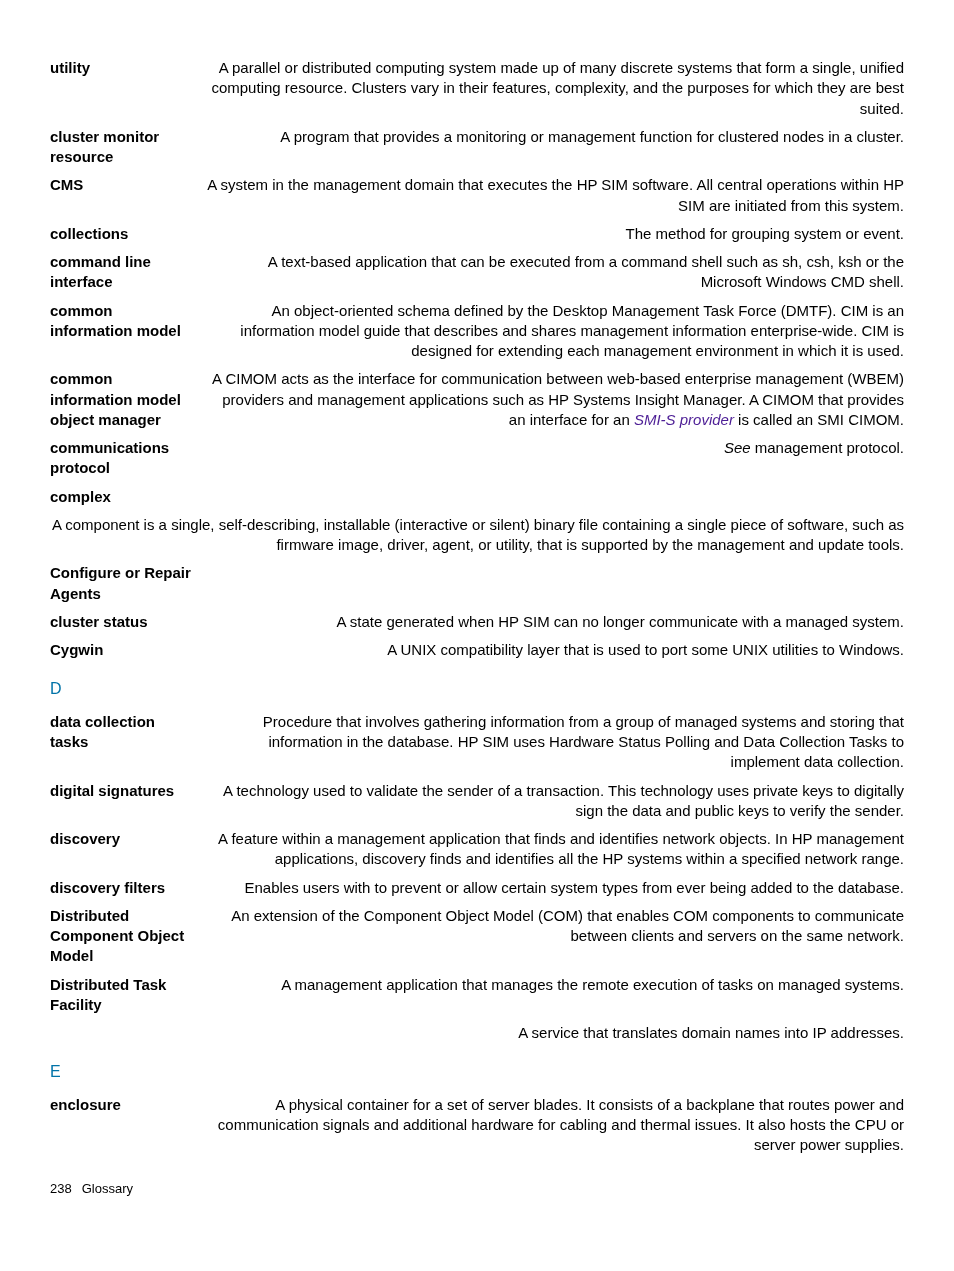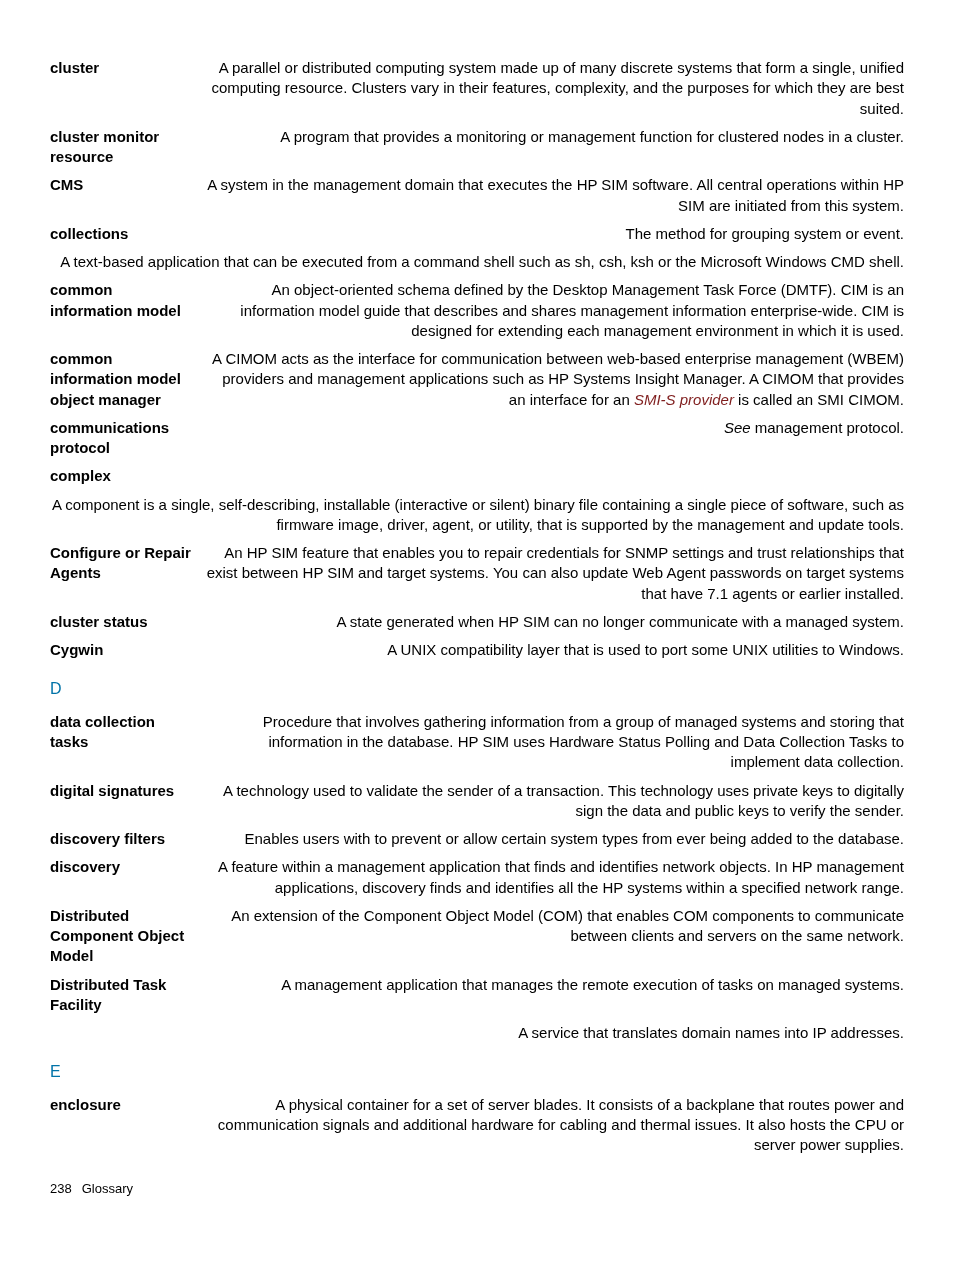--- a/index.html
+++ b/index.html
@@ -23,21 +23,21 @@
       padding-right: 10px;
     }
     .definition {
       flex: 1;
       text-align: right;
     }
     .definition .italic {
       font-style: italic;
     }
     .definition .link {
-      color: #7f1d1d;
+      color: #4c1d95;
       font-style: italic;
     }
     .section-header {
       color: #0073a8;
       font-size: 16px;
       font-weight: 400;
       margin: 18px 0 12px 0;
     }
     .footer {
       margin-top: 24px;
@@ -46,36 +46,37 @@
     }
     .footer .page-num {
       margin-right: 10px;
     }
   </style>
 </head>
 <body>
 
 <div id="content">
     <div class="entry">
-      <div class="term">cluster</div>
+      <div class="term">utility</div>
       <div class="definition">A parallel or distributed computing system made up of many discrete systems that form a single, unified computing resource. Clusters vary in their features, complexity, and the purposes for which they are best suited.</div>
     </div>
     <div class="entry">
       <div class="term">cluster monitor resource</div>
       <div class="definition">A program that provides a monitoring or management function for clustered nodes in a cluster.</div>
     </div>
     <div class="entry">
       <div class="term">CMS</div>
       <div class="definition">A system in the management domain that executes the HP SIM software. All central operations within HP SIM are initiated from this system.</div>
     </div>
     <div class="entry">
       <div class="term">collections</div>
       <div class="definition">The method for grouping system or event.</div>
     </div>
     <div class="entry">
+      <div class="term">command line interface</div>
       <div class="definition">A text-based application that can be executed from a command shell such as sh, csh, ksh or the Microsoft Windows CMD shell.</div>
     </div>
     <div class="entry">
       <div class="term">common information model</div>
       <div class="definition">An object-oriented schema defined by the Desktop Management Task Force (DMTF). CIM is an information model guide that describes and shares management information enterprise-wide. CIM is designed for extending each management environment in which it is used.</div>
     </div>
     <div class="entry">
       <div class="term">common information model object manager</div>
       <div class="definition">A CIMOM acts as the interface for communication between web-based enterprise management (WBEM) providers and management applications such as HP Systems Insight Manager. A CIMOM that provides an interface for an <span class="link">SMI-S provider</span> is called an SMI CIMOM.</div>
     </div>
@@ -84,46 +85,45 @@
       <div class="definition"><span class="italic">See</span> management protocol.</div>
     </div>
     <div class="entry">
       <div class="term">complex</div>
     </div>
     <div class="entry">
       <div class="definition">A component is a single, self-describing, installable (interactive or silent) binary file containing a single piece of software, such as firmware image, driver, agent, or utility, that is supported by the management and update tools.</div>
     </div>
     <div class="entry">
       <div class="term">Configure or Repair Agents</div>
-      <div class="definition">An HP SIM feature that enables you to repair credentials for SNMP settings and trust relationships that exist between HP SIM and target systems. You can also update Web Agent passwords on target systems that have 7.1 agents or earlier installed.</div>
     </div>
     <div class="entry">
       <div class="term">cluster status</div>
       <div class="definition">A state generated when HP SIM can no longer communicate with a managed system.</div>
     </div>
     <div class="entry">
       <div class="term">Cygwin</div>
       <div class="definition">A UNIX compatibility layer that is used to port some UNIX utilities to Windows.</div>
     </div>
     <div class="section-header">D</div>
     <div class="entry">
       <div class="term">data collection tasks</div>
       <div class="definition">Procedure that involves gathering information from a group of managed systems and storing that information in the database. HP SIM uses Hardware Status Polling and Data Collection Tasks to implement data collection.</div>
     </div>
     <div class="entry">
       <div class="term">digital signatures</div>
       <div class="definition">A technology used to validate the sender of a transaction. This technology uses private keys to digitally sign the data and public keys to verify the sender.</div>
     </div>
     <div class="entry">
+      <div class="term">discovery</div>
+      <div class="definition">A feature within a management application that finds and identifies network objects. In HP management applications, discovery finds and identifies all the HP systems within a specified network range.</div>
+    </div>
+    <div class="entry">
       <div class="term">discovery filters</div>
       <div class="definition">Enables users with to prevent or allow certain system types from ever being added to the database.</div>
-    </div>
-    <div class="entry">
-      <div class="term">discovery</div>
-      <div class="definition">A feature within a management application that finds and identifies network objects. In HP management applications, discovery finds and identifies all the HP systems within a specified network range.</div>
     </div>
     <div class="entry">
       <div class="term">Distributed Component Object Model</div>
       <div class="definition">An extension of the Component Object Model (COM) that enables COM components to communicate between clients and servers on the same network.</div>
     </div>
     <div class="entry">
       <div class="term">Distributed Task Facility</div>
       <div class="definition">A management application that manages the remote execution of tasks on managed systems.</div>
     </div>
     <div class="entry">

